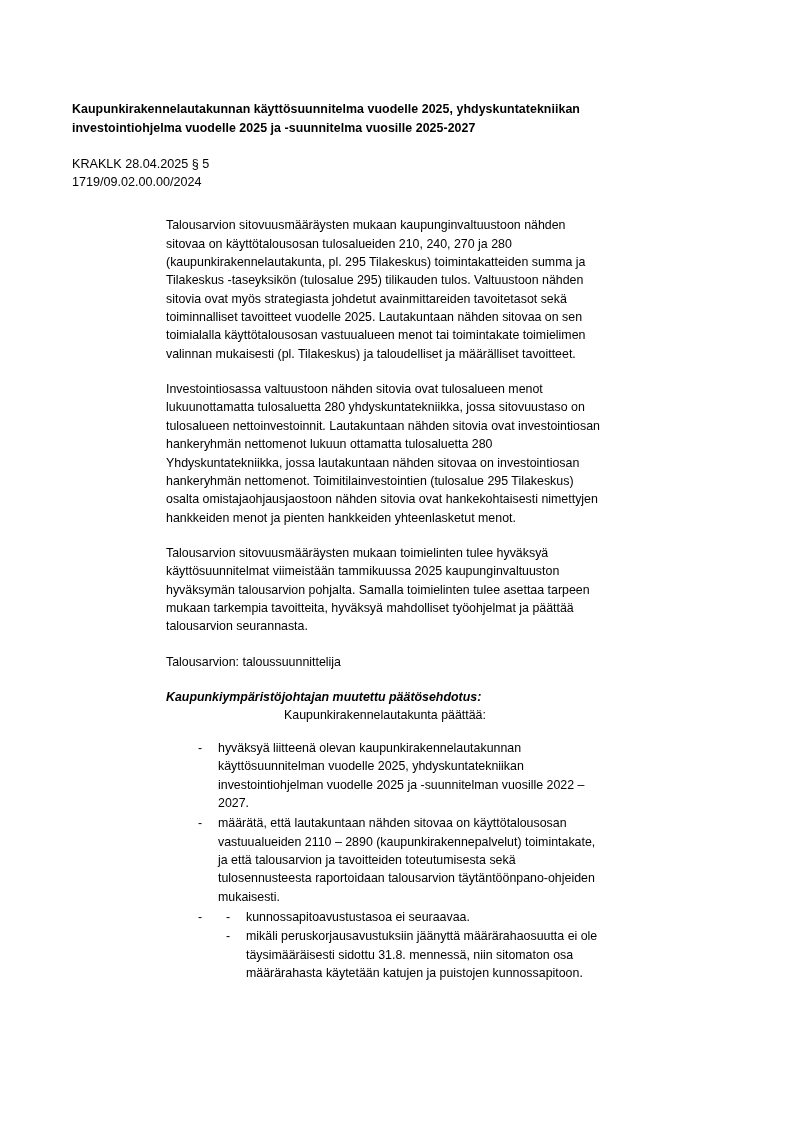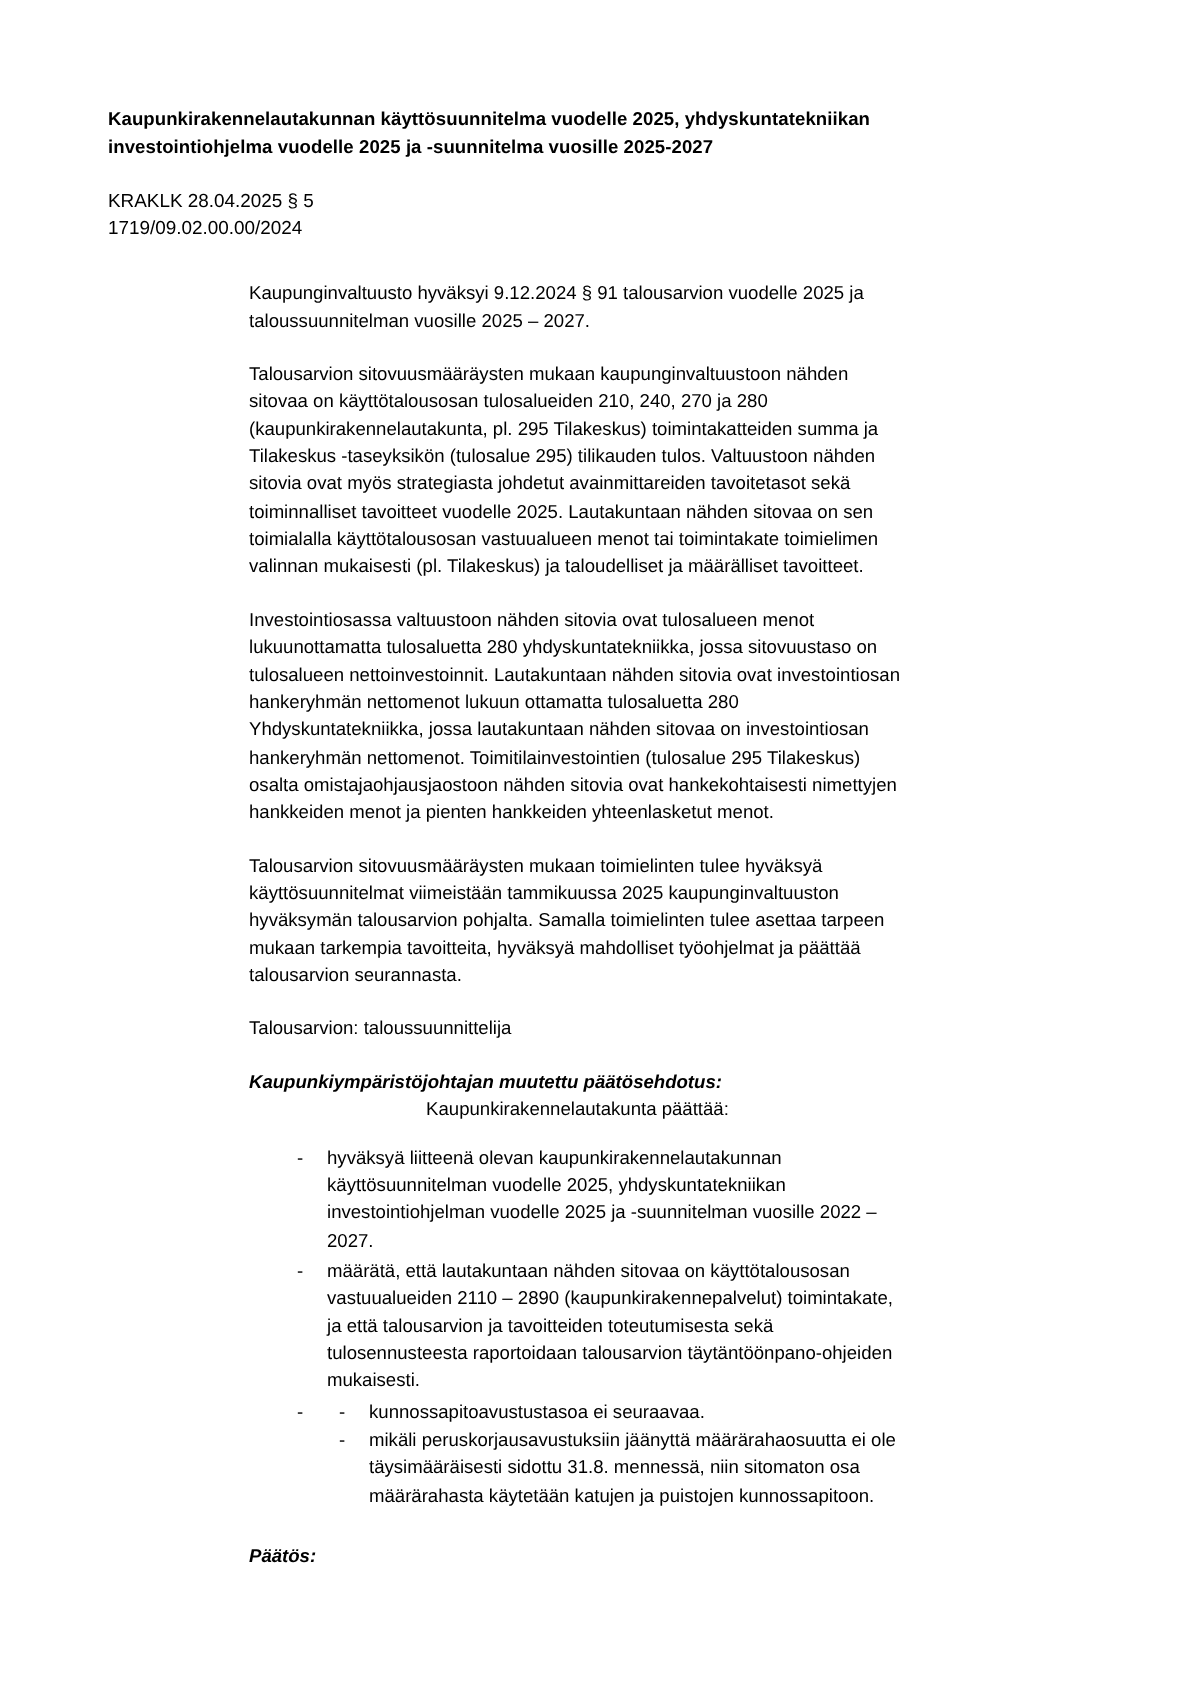--- a/index.html
+++ b/index.html
@@ -14,21 +14,21 @@
     color: #000000;
     position: relative;
     overflow: hidden;
   }
   .page {
     position: absolute;
     left: 0; top: 0;
     width: 664px;
     height: 1122px;
     box-sizing: border-box;
-    padding: 70px 60px 60px 72px;
+    padding: 100px 60px 60px 72px;
   }
   .doc-title {
     font-size: 12.4px;
     font-weight: bold;
     line-height: 1.55;
     margin: 0 0 18px 0;
     letter-spacing: 0.05px;
     max-width: 620px;
   }
   .ref-block {
@@ -108,21 +108,20 @@
 
   <div class="doc-title">Kaupunkirakennelautakunnan käyttösuunnitelma vuodelle 2025, yhdyskuntatekniikan investointiohjelma vuodelle 2025 ja -suunnitelma vuosille 2025-2027</div>
 
   <div class="ref-block">
     <div>KRAKLK 28.04.2025 § 5</div>
     <div>1719/09.02.00.00/2024</div>
   </div>
 
   <div class="body-col">
 
-    <p>Kaupunginvaltuusto hyväksyi 9.12.2024 § 91 talousarvion vuodelle 2025 ja taloussuunnitelman vuosille 2025 – 2027.</p>
     <p>Talousarvion sitovuusmääräysten mukaan kaupunginvaltuustoon nähden sitovaa on käyttötalousosan tulosalueiden 210, 240, 270 ja 280 (kaupunkirakennelautakunta, pl. 295 Tilakeskus) toimintakatteiden summa ja Tilakeskus -taseyksikön (tulosalue 295) tilikauden tulos. Valtuustoon nähden sitovia ovat myös strategiasta johdetut avainmittareiden tavoitetasot sekä toiminnalliset tavoitteet vuodelle 2025. Lautakuntaan nähden sitovaa on sen toimialalla käyttötalousosan vastuualueen menot tai toimintakate toimielimen valinnan mukaisesti (pl. Tilakeskus) ja taloudelliset ja määrälliset tavoitteet.</p>
     <p>Investointiosassa valtuustoon nähden sitovia ovat tulosalueen menot lukuunottamatta tulosaluetta 280 yhdyskuntatekniikka, jossa sitovuustaso on tulosalueen nettoinvestoinnit. Lautakuntaan nähden sitovia ovat investointiosan hankeryhmän nettomenot lukuun ottamatta tulosaluetta 280 Yhdyskuntatekniikka, jossa lautakuntaan nähden sitovaa on investointiosan hankeryhmän nettomenot. Toimitilainvestointien (tulosalue 295 Tilakeskus) osalta omistajaohjausjaostoon nähden sitovia ovat hankekohtaisesti nimettyjen hankkeiden menot ja pienten hankkeiden yhteenlasketut menot.</p>
     <p>Talousarvion sitovuusmääräysten mukaan toimielinten tulee hyväksyä käyttösuunnitelmat viimeistään tammikuussa 2025 kaupunginvaltuuston hyväksymän talousarvion pohjalta. Samalla toimielinten tulee asettaa tarpeen mukaan tarkempia tavoitteita, hyväksyä mahdolliset työohjelmat ja päättää talousarvion seurannasta.</p>
     <p>Talousarvion: taloussuunnittelija</p>
 
     <div class="subhead">Kaupunkiympäristöjohtajan muutettu päätösehdotus:</div>
     <div class="after-head">Kaupunkirakennelautakunta päättää:</div>
 
     <ul class="dashlist">
       <li>
@@ -142,17 +141,16 @@
           </li>
           <li>
             <span class="dash">-</span>
             <span>mikäli peruskorjausavustuksiin jäänyttä määrärahaosuutta ei ole täysimääräisesti sidottu 31.8. mennessä, niin sitomaton osa määrärahasta käytetään katujen ja puistojen kunnossapitoon.</span>
           </li>
         </ul>
       </li>
     </ul>
 
     <div class="decision">
-      <div class="subhead">Päätös:</div>
     </div>
 
   </div>
 </div>
 
 </body></html>

